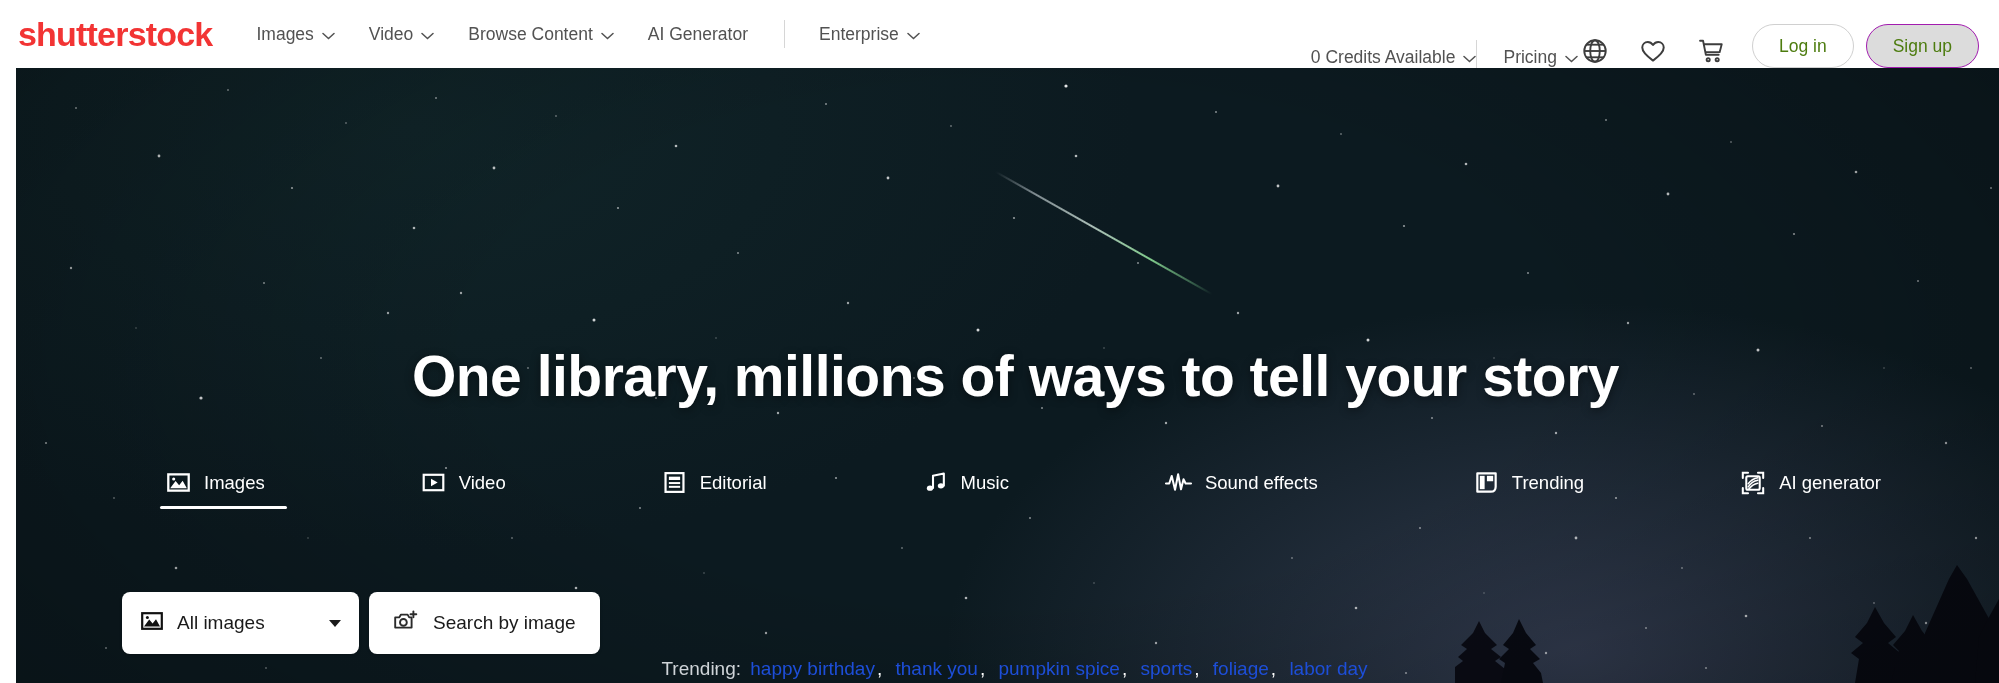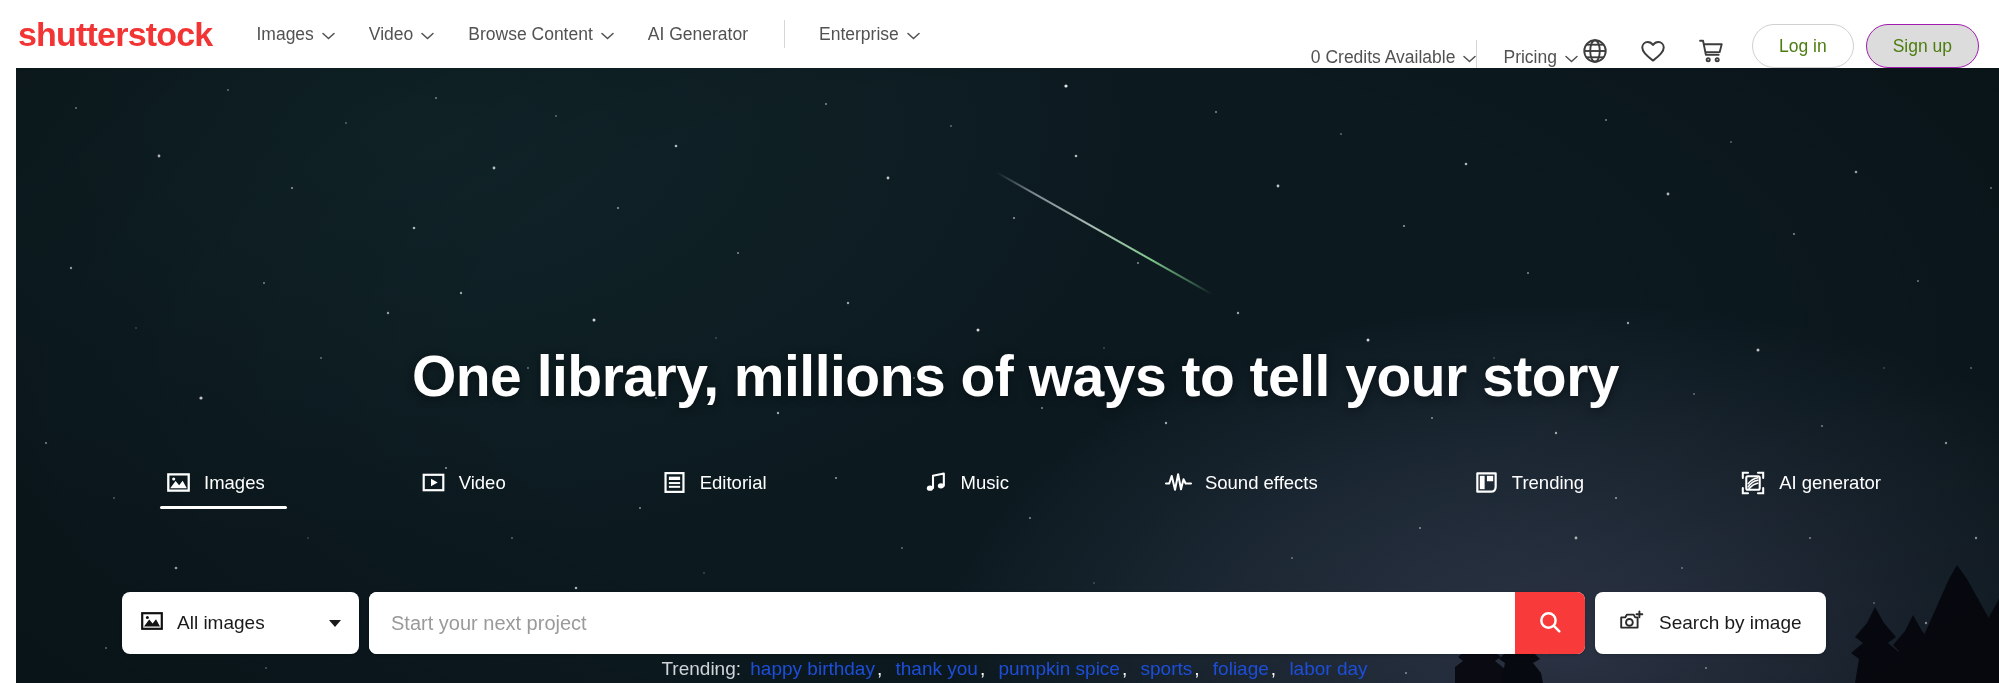--- a/index.html
+++ b/index.html
@@ -536,31 +536,20 @@
         <svg width="24" height="24" viewBox="0 0 24 24" fill="none">
           <rect x="2.2" y="4.2" width="19.6" height="15.6" stroke="#111" stroke-width="2.2"></rect>
           <path d="M4 17.5 L9.2 10.6 L12.6 14.6 L16 10.2 L20 17.5 Z" fill="#111"></path>
           <circle cx="7.4" cy="8.6" r="1.5" fill="#111"></circle>
         </svg>
       </span>
       <span class="lbl">All images</span>
       <span class="caret"></span>
     </div>
 
-    <div class="searchbox">
-      <input type="text" value="" placeholder="Start your next project" style="">
-      <button class="searchbtn">
-        <span>
-          <svg width="26" height="26" viewBox="0 0 24 24" fill="none" stroke="#fff" stroke-width="2.3" stroke-linecap="round">
-            <circle cx="10.6" cy="10.6" r="6.6"></circle>
-            <line x1="15.6" y1="15.6" x2="20.6" y2="20.6"></line>
-          </svg>
-        </span>
-      </button>
-    </div>
 
     <div class="byimage">
       <span>
         <svg width="26" height="24" viewBox="0 0 26 24" fill="none" stroke="#2b2b2b" stroke-width="1.9" stroke-linecap="round" stroke-linejoin="round">
           <path d="M2.2 8.4 H6.2 L8 5.6 H14.6 L16.2 8.4 H18.6 V18.6 H2.2 Z"></path>
           <circle cx="10.4" cy="13.4" r="3.4"></circle>
           <line x1="20.4" y1="2.4" x2="20.4" y2="8.2"></line>
           <line x1="17.5" y1="5.3" x2="23.3" y2="5.3"></line>
         </svg>
       </span>

